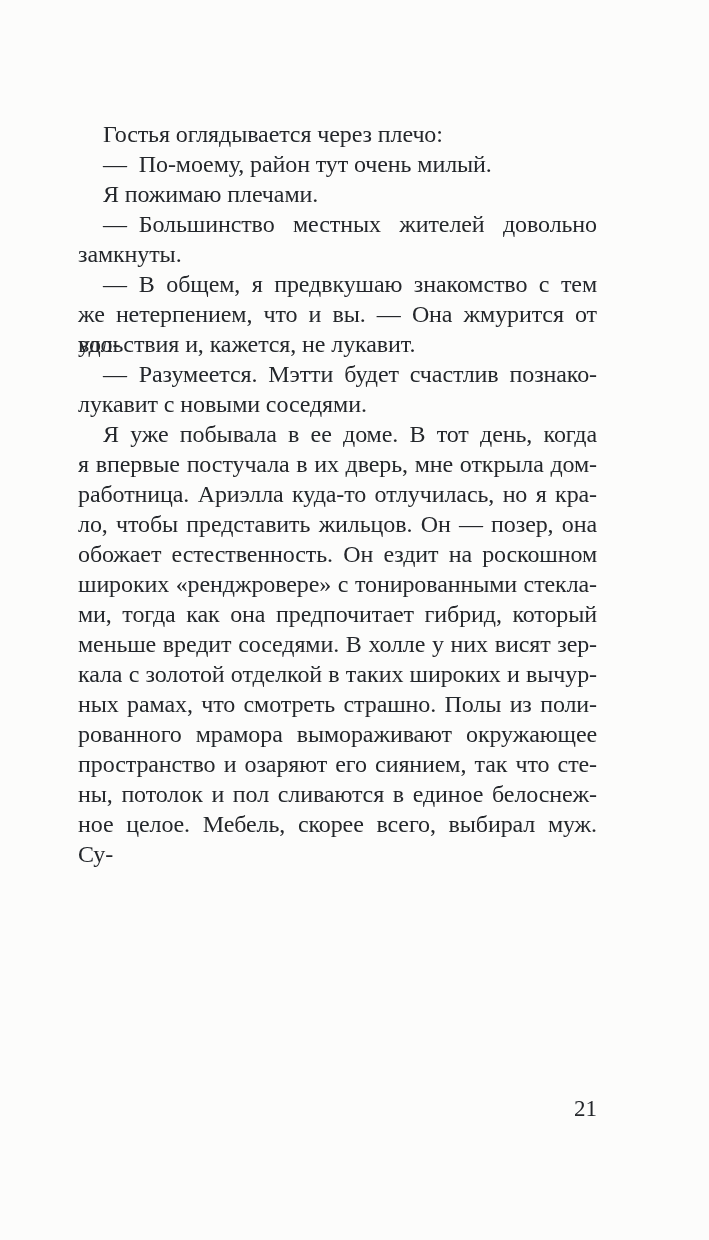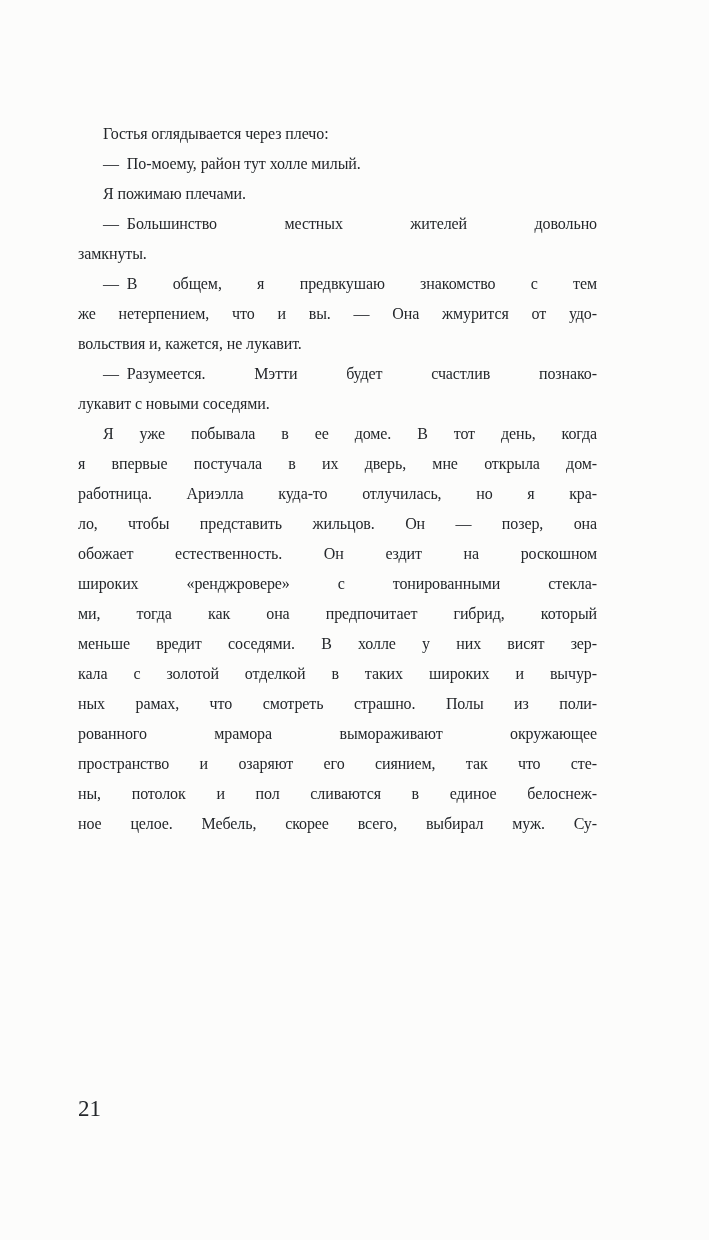--- a/index.html
+++ b/index.html
@@ -20,55 +20,55 @@
     width: 709px;
     height: 1240px;
     background: #fcfcfb;
   }
   .text-block {
     position: absolute;
     left: 78px;
     top: 119px;
     width: 519px;
     color: #24272b;
-    font-size: 16px;
+    font-size: 24px;
     line-height: 30px;
     letter-spacing: -0.1px;
   }
   .para { margin: 0; padding: 0; }
   .line {
     text-align: justify;
     text-align-last: justify;
     white-space: normal;
     height: 30px;
     overflow: visible;
   }
   .line.first { text-indent: 25px; }
   .line.last  { text-align-last: left; }
   .page-number {
     position: absolute;
     left: 78px;
     top: 1094px;
     width: 519px;
-    text-align: left;
+    text-align: right;
     color: #24272b;
     font-size: 23px;
     line-height: 30px;
   }
 </style>
 </head>
 <body>
 
 <div class="page">
   <div class="text-block">
       <div class="para">
         <div class="line first last">Гостья оглядывается через плечо:</div>
       </div>
       <div class="para">
-        <div class="line first last">— По-моему, район тут холле милый.</div>
+        <div class="line first last">— По-моему, район тут очень милый.</div>
       </div>
       <div class="para">
         <div class="line first last">Я пожимаю плечами.</div>
       </div>
       <div class="para">
         <div class="line first">— Большинство местных жителей довольно</div>
         <div class="line last">замкнуты.</div>
       </div>
       <div class="para">
         <div class="line first">— В общем, я предвкушаю знакомство с тем</div>

